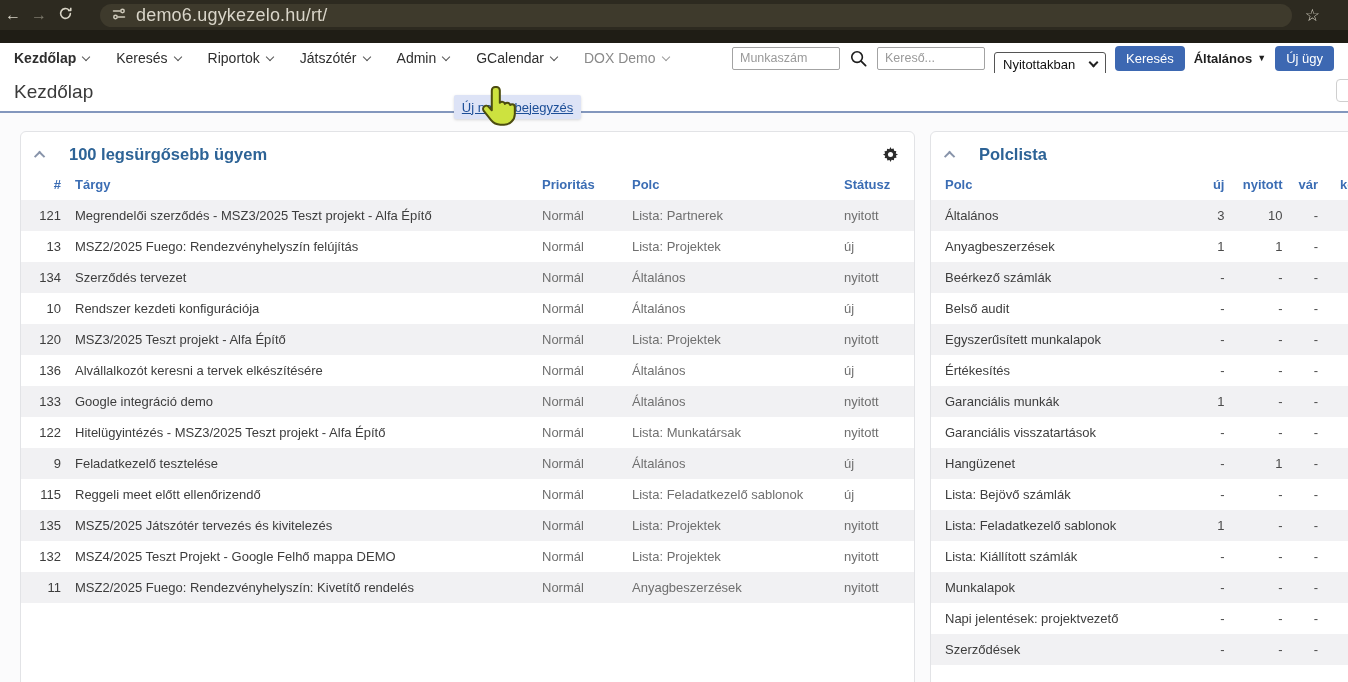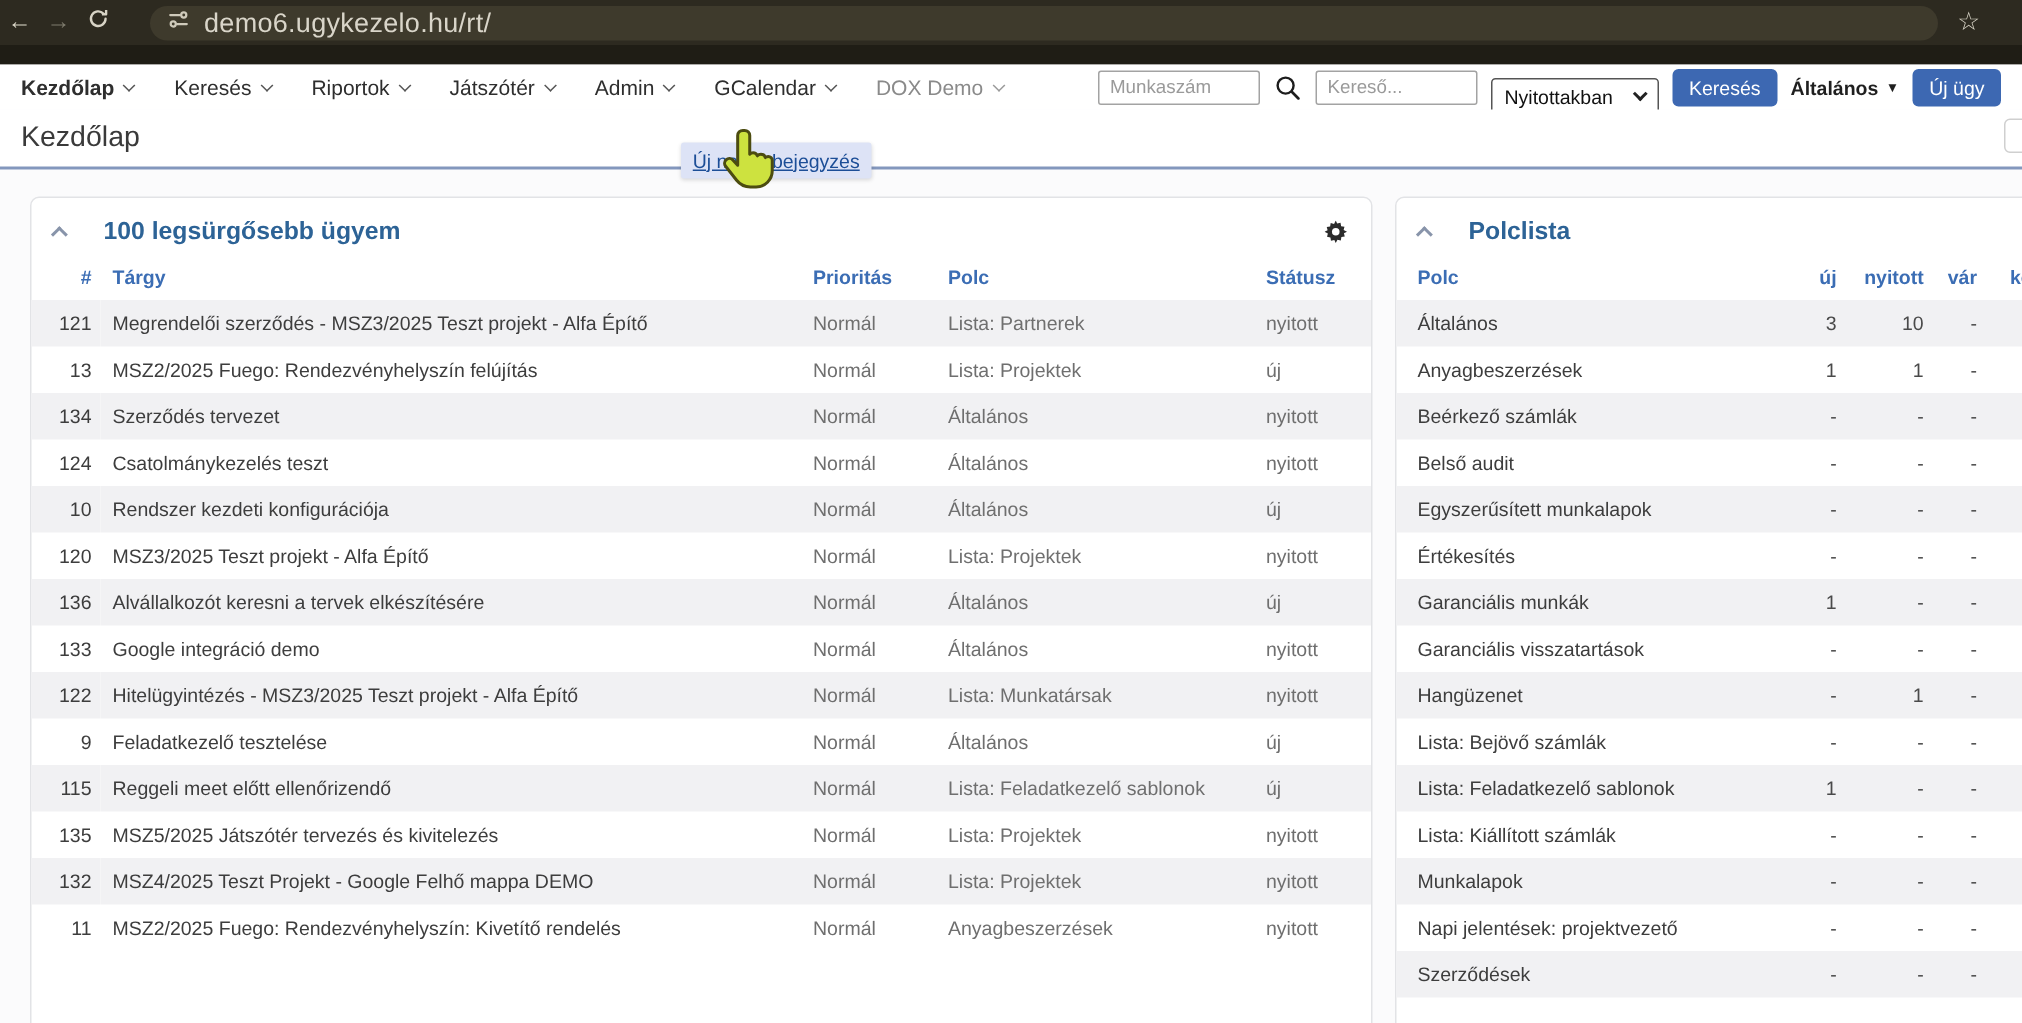--- a/index.html
+++ b/index.html
@@ -221,27 +221,20 @@
           <td class="c-stat">új</td>
         </tr>
         <tr>
           <td class="c-id">134</td>
           <td class="c-subj">Szerződés tervezet</td>
           <td class="c-prio">Normál</td>
           <td class="c-polc">Általános</td>
           <td class="c-stat">nyitott</td>
         </tr>
         <tr>
-          <td class="c-id">124</td>
-          <td class="c-subj">Csatolmánykezelés teszt</td>
-          <td class="c-prio">Normál</td>
-          <td class="c-polc">Általános</td>
-          <td class="c-stat">nyitott</td>
-        </tr>
-        <tr>
           <td class="c-id">10</td>
           <td class="c-subj">Rendszer kezdeti konfigurációja</td>
           <td class="c-prio">Normál</td>
           <td class="c-polc">Általános</td>
           <td class="c-stat">új</td>
         </tr>
         <tr>
           <td class="c-id">120</td>
           <td class="c-subj">MSZ3/2025 Teszt projekt - Alfa Építő</td>
           <td class="c-prio">Normál</td>

